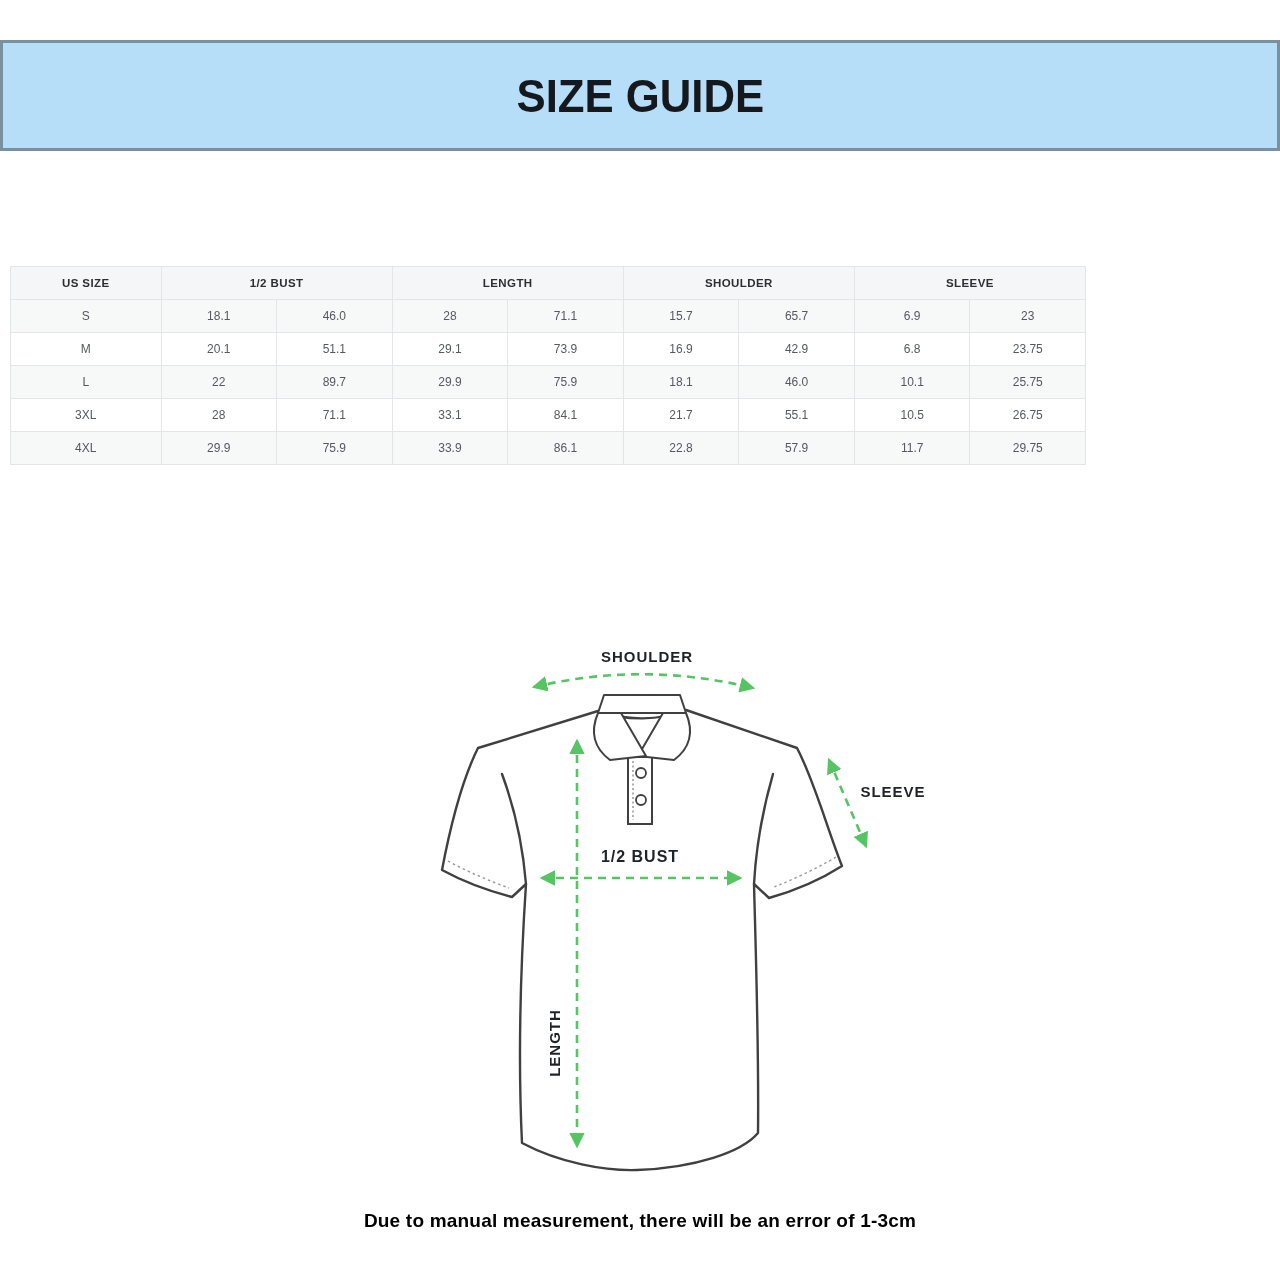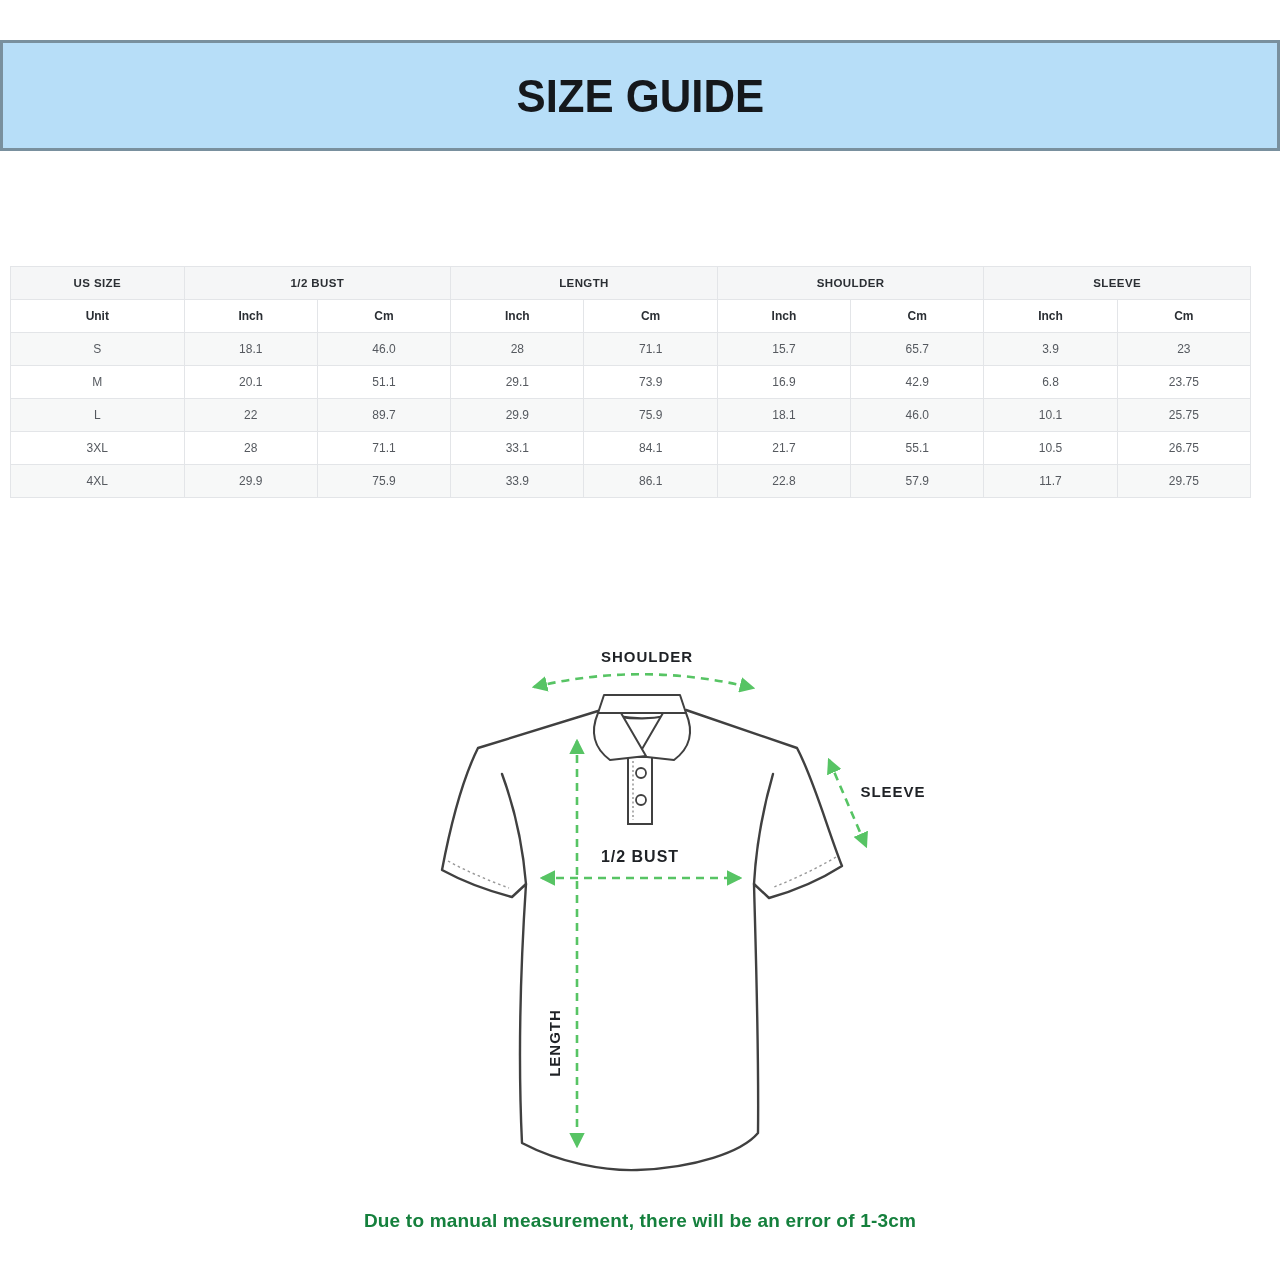--- a/index.html
+++ b/index.html
@@ -12,21 +12,21 @@
     position:absolute;left:0;right:0;top:40px;height:111px;
     box-sizing:border-box;border:3px solid #79909e;
     background:#b7def8;display:flex;align-items:center;justify-content:center;
   }
   .banner-title{
     font-size:46px;font-weight:bold;color:#15181c;letter-spacing:0px;
     transform:scaleX(.95);transform-origin:center;
   }
   
   .size-table{
-    position:absolute;left:10px;top:266px;width:1241px;
+    position:absolute;left:10px;top:266px;width:1076px;
     border-collapse:collapse;table-layout:fixed;
   }
   .size-table col.c-size{width:14%;}
   .size-table th,.size-table td{
     border:1px solid #e3e5e8;text-align:center;vertical-align:middle;
     height:33px;padding:0 4px;box-sizing:border-box;
   }
   .size-table thead tr.group-row th{
     background:#f5f6f7;font-size:11.5px;font-weight:bold;color:#2b2f34;
     letter-spacing:.4px;
@@ -44,21 +44,21 @@
     font-weight:bold;color:#1f2226;font-size:15px;letter-spacing:1px;
     white-space:nowrap;
   }
   .diagram-label.bust{font-size:16px;}
   .diagram-label.length{transform:translate(-50%,-50%) rotate(-90deg);}
   
   .shirt-svg{position:absolute;left:0;top:0;}
   
   .note{
     position:absolute;left:0;right:0;top:1210px;text-align:center;
-    font-size:19px;font-weight:bold;color:#15803d;letter-spacing:.2px;
+    font-size:19px;font-weight:bold;color:#000000;letter-spacing:.2px;
   }
 </style>
 </head>
 <body>
 
 <div class="banner">
   <span class="banner-title">SIZE GUIDE</span>
 </div>
 
 <table class="size-table">
@@ -66,42 +66,31 @@
       <col class="c-size">
     </colgroup>
   <thead>
       <tr class="group-row">
         <th colspan="1">US SIZE</th>
         <th colspan="2">1/2 BUST</th>
         <th colspan="2">LENGTH</th>
         <th colspan="2">SHOULDER</th>
         <th colspan="2">SLEEVE</th>
       </tr>
-      <tr class="unit-row">
-        <th>Unit</th>
-        <th>Inch</th>
-        <th>Cm</th>
-        <th>Inch</th>
-        <th>Cm</th>
-        <th>Inch</th>
-        <th>Cm</th>
-        <th>Inch</th>
-        <th>Cm</th>
-      </tr>
     </thead>
   <tbody>
       <tr>
         <td>S</td>
         <td>18.1</td>
         <td>46.0</td>
         <td>28</td>
         <td>71.1</td>
         <td>15.7</td>
         <td>65.7</td>
-        <td>3.9</td>
+        <td>6.9</td>
         <td>23</td>
       </tr>
       <tr>
         <td>M</td>
         <td>20.1</td>
         <td>51.1</td>
         <td>29.1</td>
         <td>73.9</td>
         <td>16.9</td>
         <td>42.9</td>

